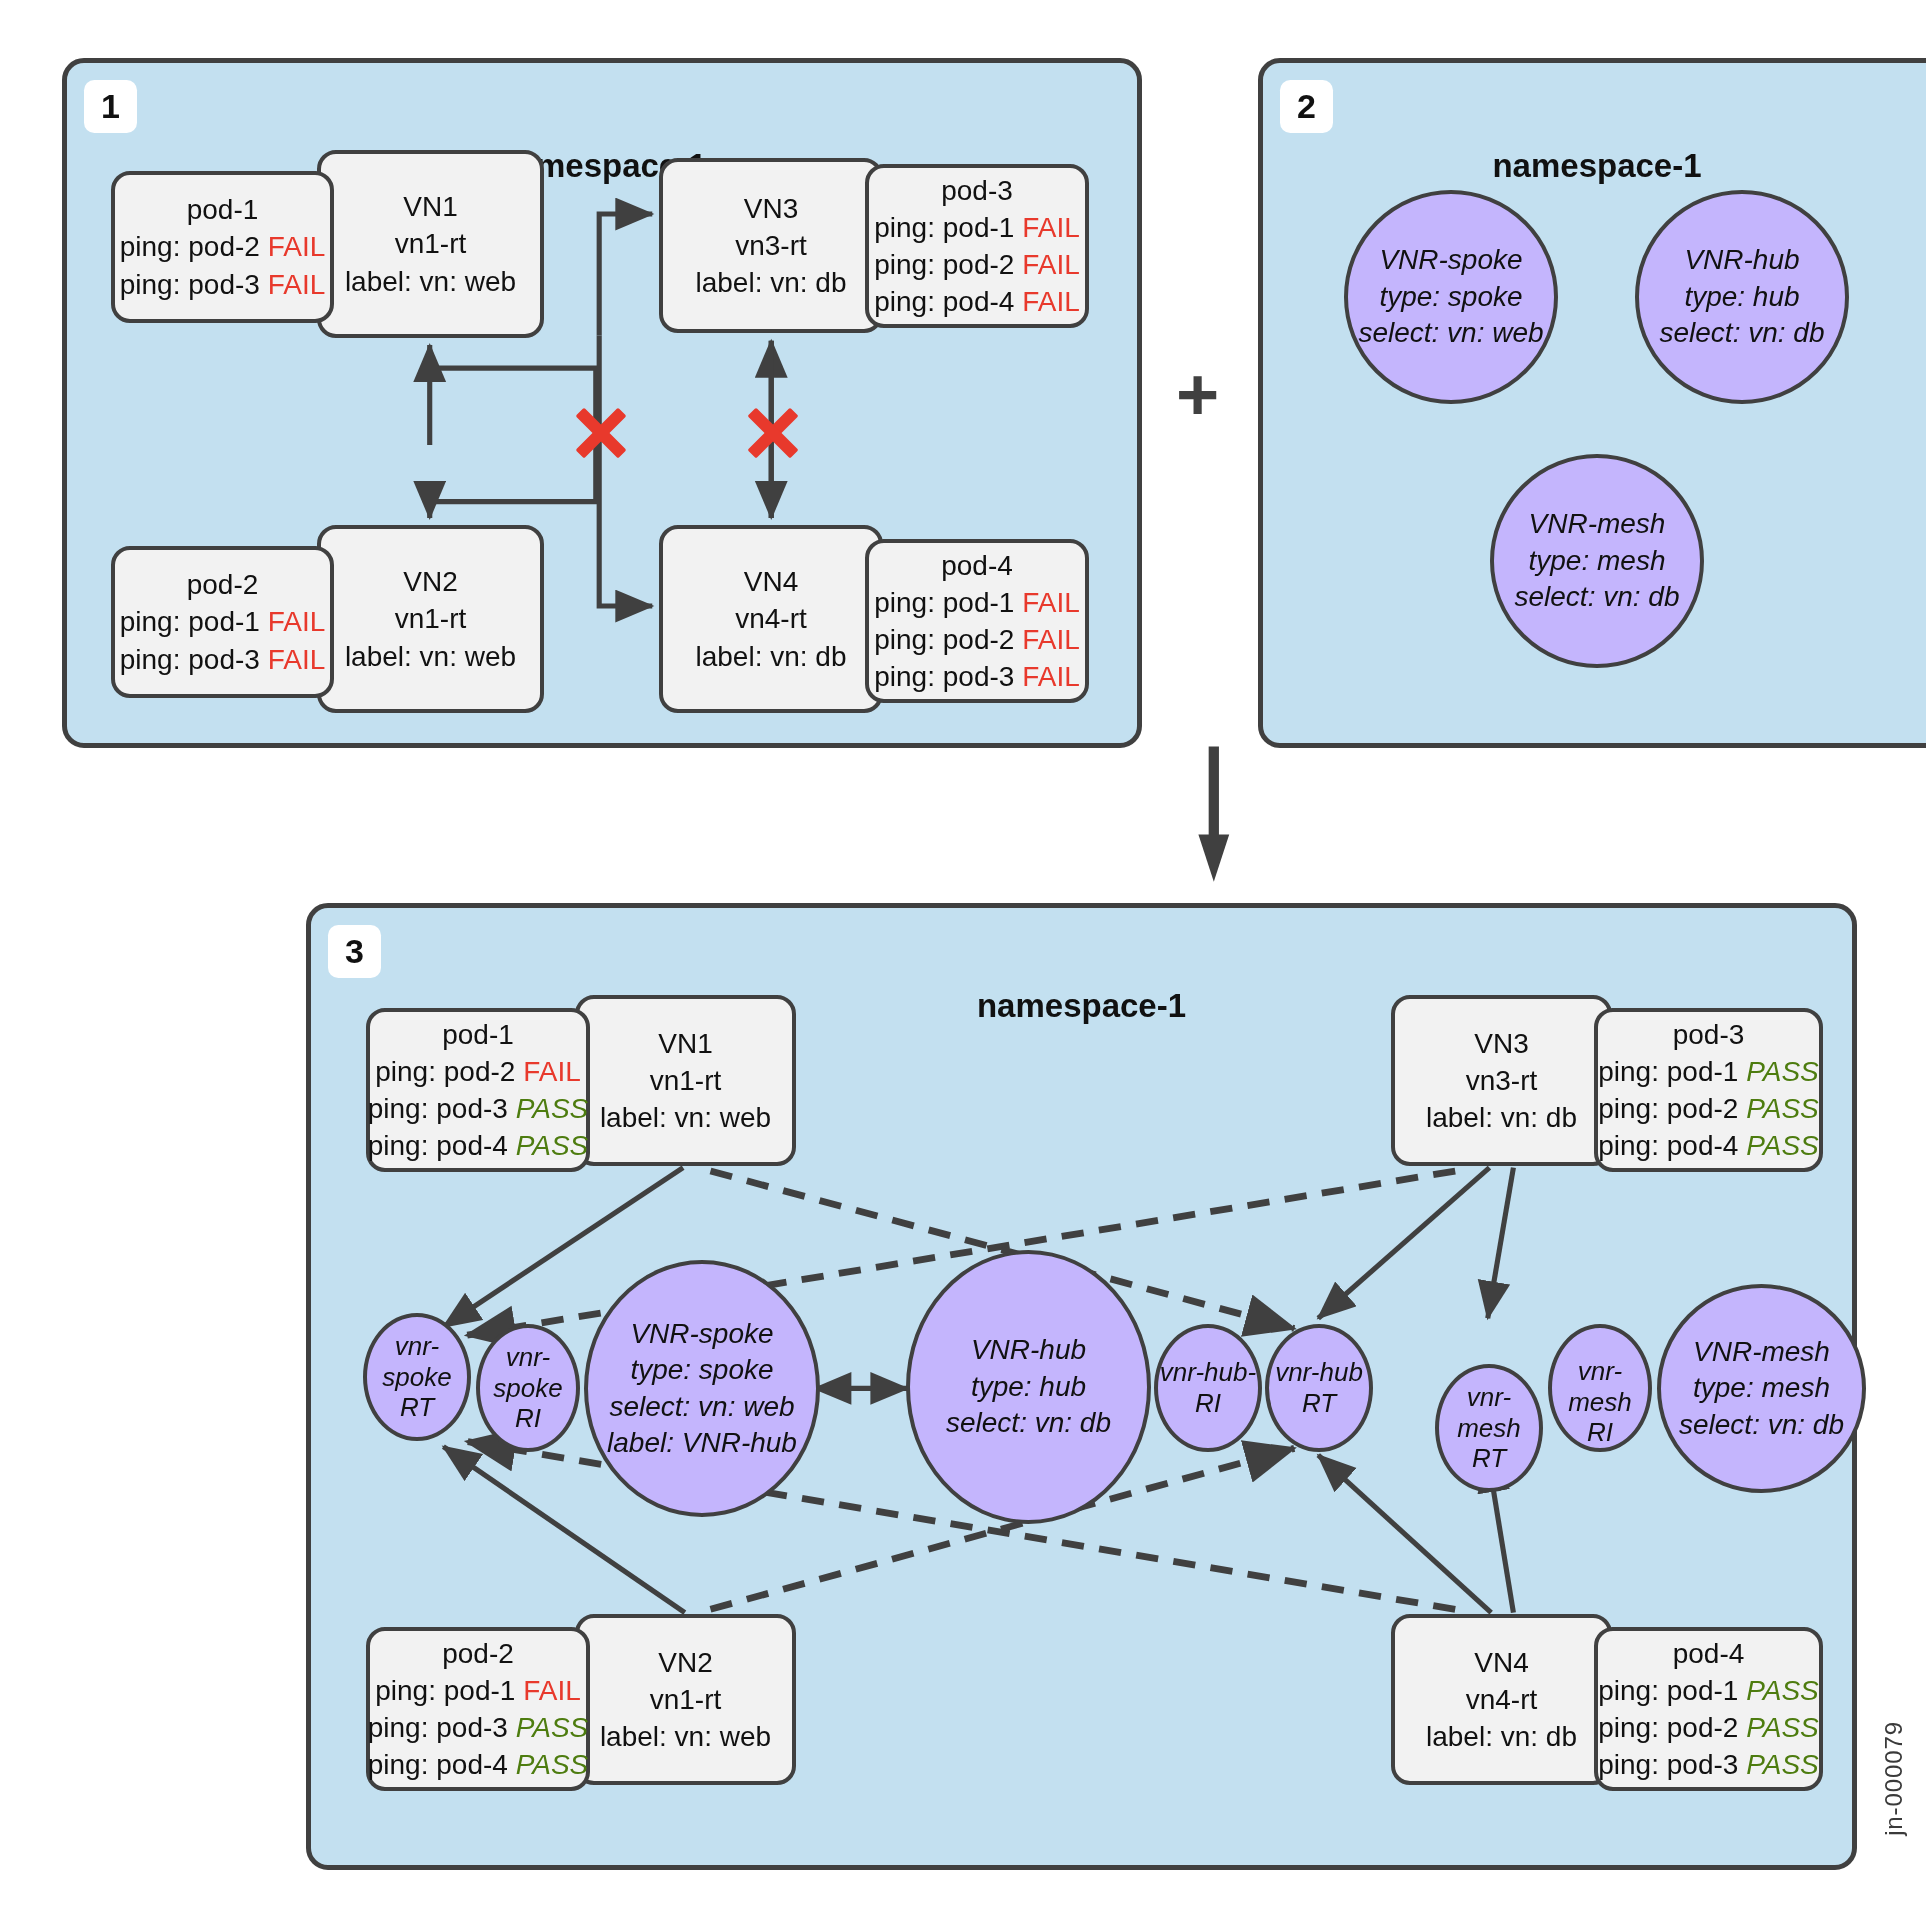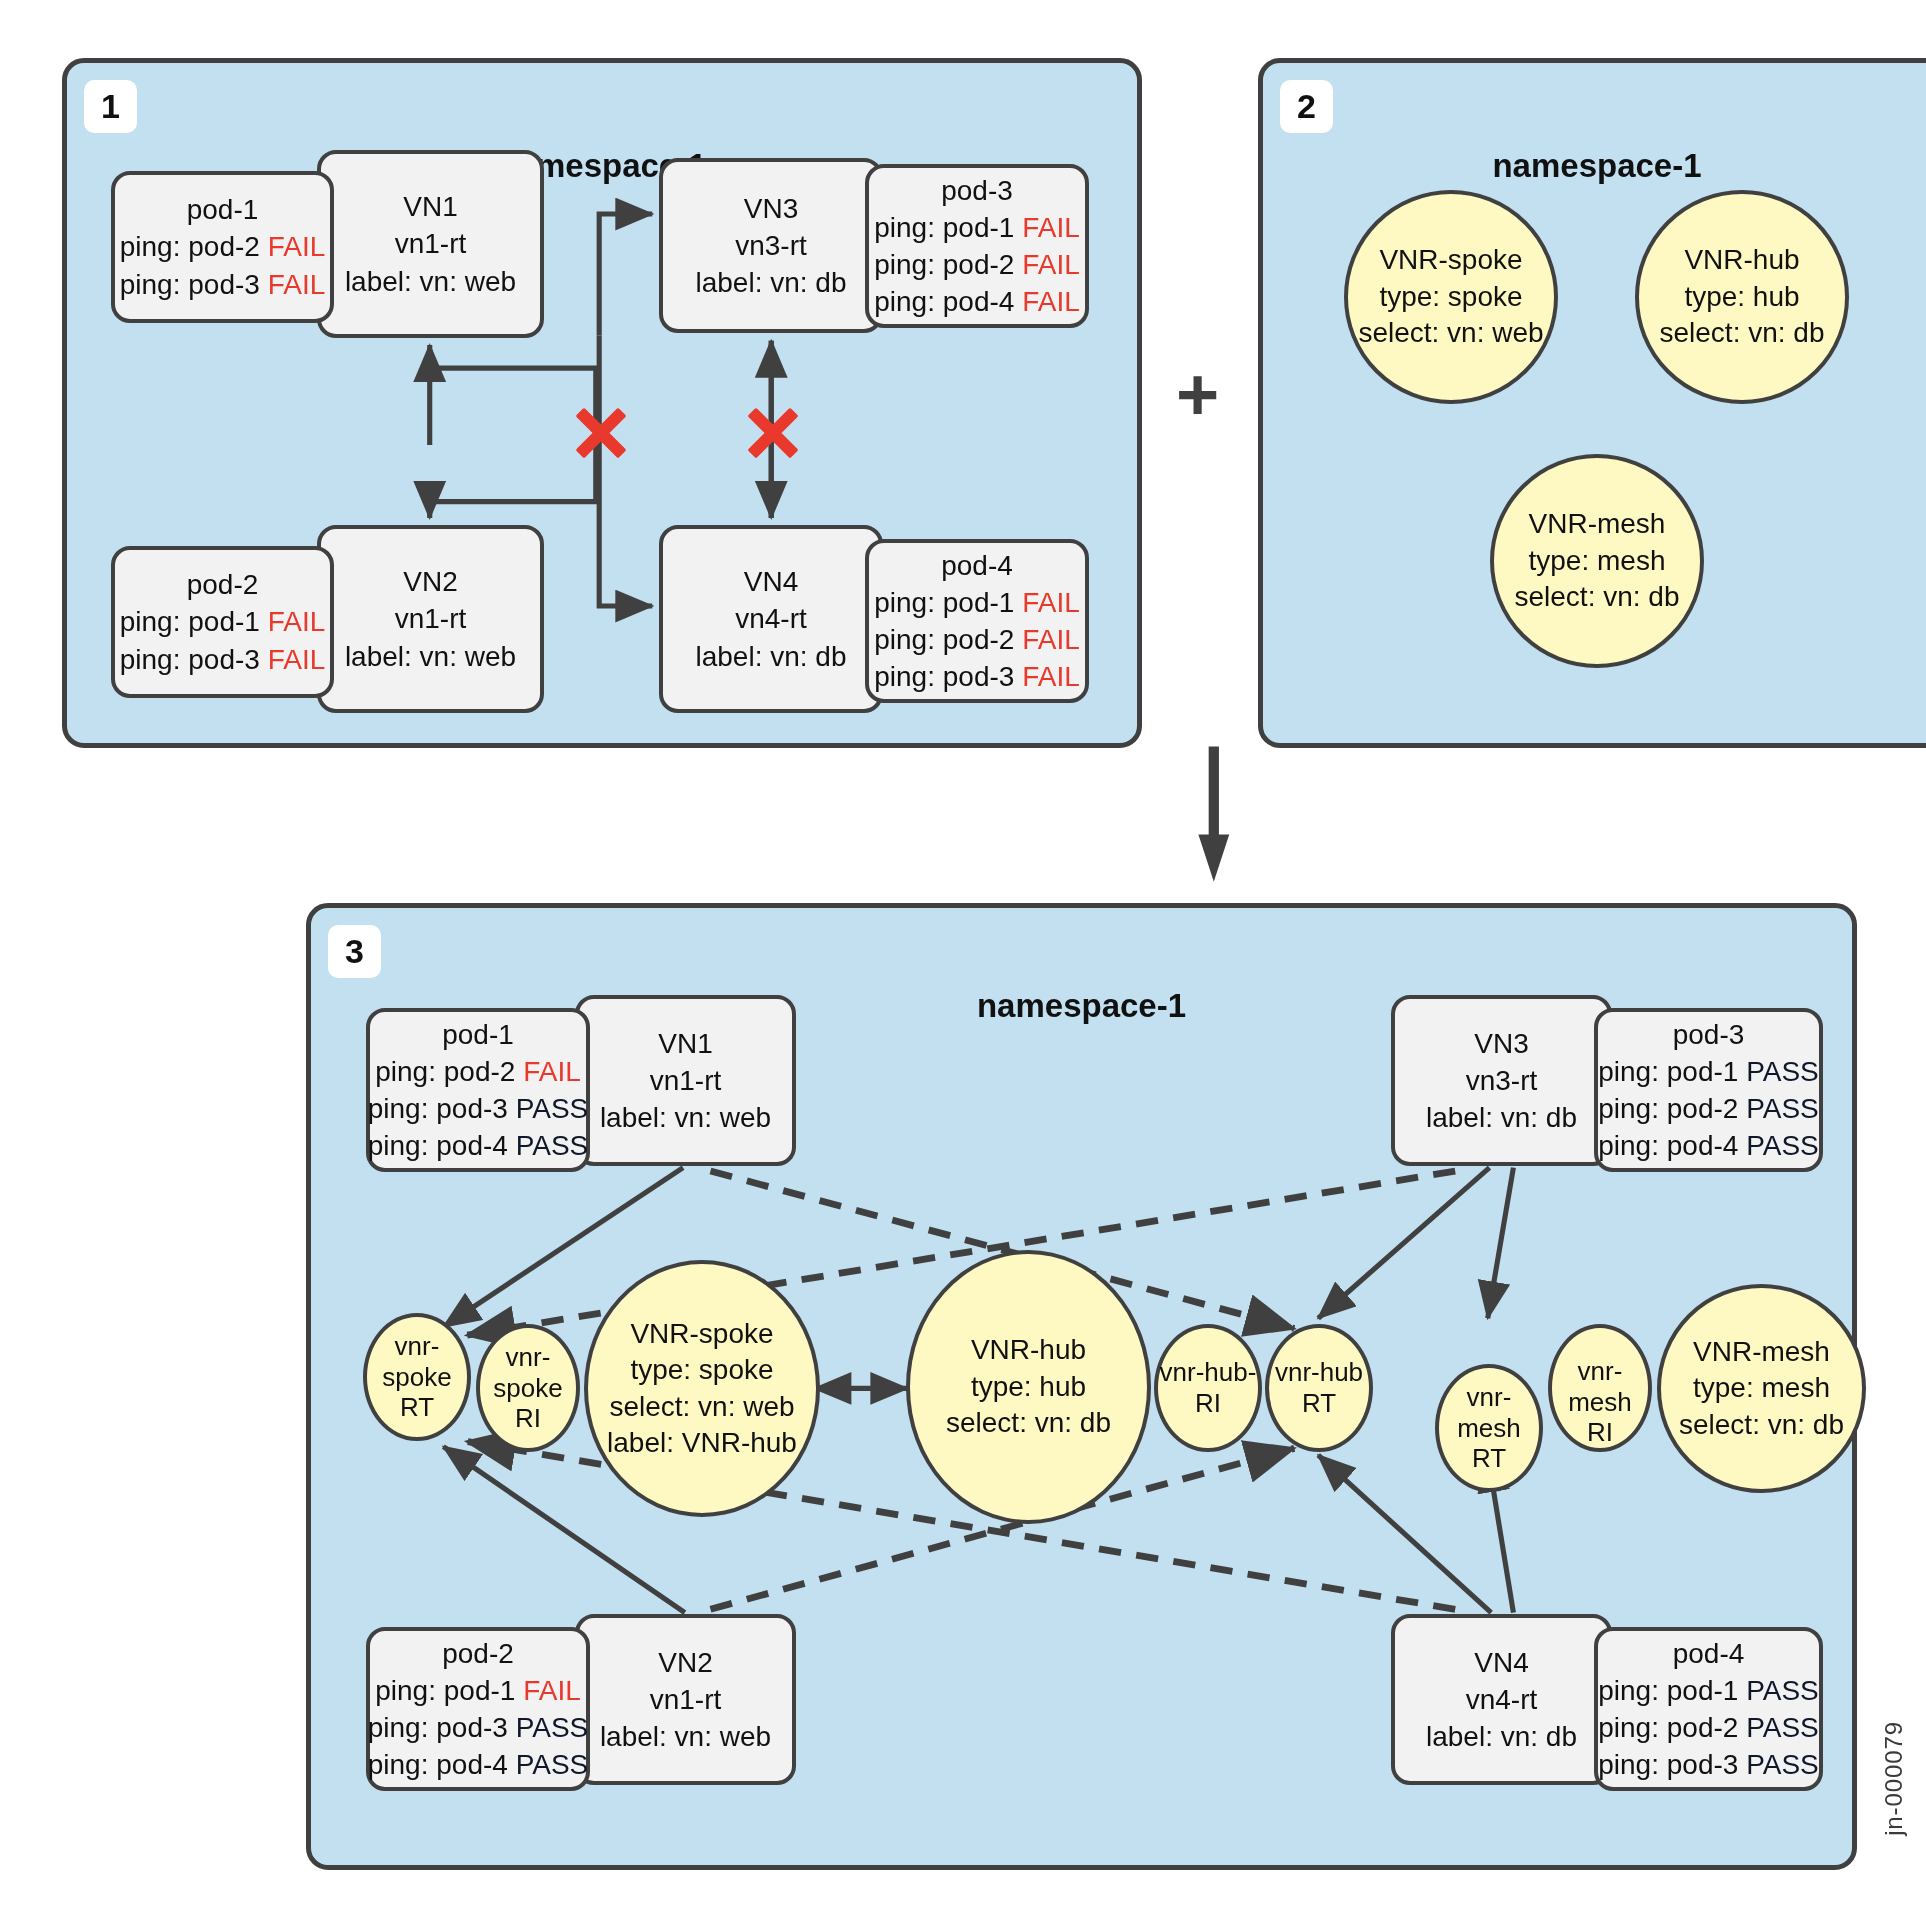--- a/index.html
+++ b/index.html
@@ -9,25 +9,25 @@
   .panel{position:absolute;background:#c3e0f0;border:5.1px solid #404040;border-radius:22px;box-sizing:border-box;}
   .panel-num{position:absolute;width:53px;height:53px;background:#fff;border-radius:10.3px;
              display:flex;align-items:center;justify-content:center;font-size:34px;font-weight:700;}
   .panel-title{position:absolute;width:100%;text-align:center;font-size:33px;font-weight:700;}
 
   .nodebox{position:absolute;background:#f2f2f2;border:4.3px solid #404040;border-radius:19px;
            box-sizing:border-box;display:flex;flex-direction:column;align-items:center;
            justify-content:center;font-size:28px;line-height:1.33;}
   .nodebox .ln{white-space:nowrap;}
   .fail{color:#e8392c;}
-  .pass{color:#0f172a;}
-
-  .circ{position:absolute;background:#fef9c3;border:4.3px solid #404040;border-radius:50%;
+  .pass{color:#4d7c0f;font-style:italic;}
+
+  .circ{position:absolute;background:#c4b5fd;border:4.3px solid #404040;border-radius:50%;
         box-sizing:border-box;display:flex;flex-direction:column;align-items:center;
-        justify-content:center;text-align:center;font-size:28px;line-height:1.3;}
+        justify-content:center;text-align:center;font-size:28px;line-height:1.3;font-style:italic;}
   .circ.sm{font-size:26px;line-height:1.18;}
 
   .plus{position:absolute;color:#404040;font-size:74px;font-weight:700;line-height:1;}
 
   svg.ov{position:absolute;left:0;top:0;width:1926px;height:1926px;pointer-events:none;}
 
   .xmark{position:absolute;width:57px;height:57px;}
   .xmark:before,.xmark:after{content:"";position:absolute;left:24px;top:-1.7px;width:12px;height:60px;
        background:#e8392c;border-radius:1.7px;}
   .xmark:before{transform:rotate(45deg);} .xmark:after{transform:rotate(-45deg);}

